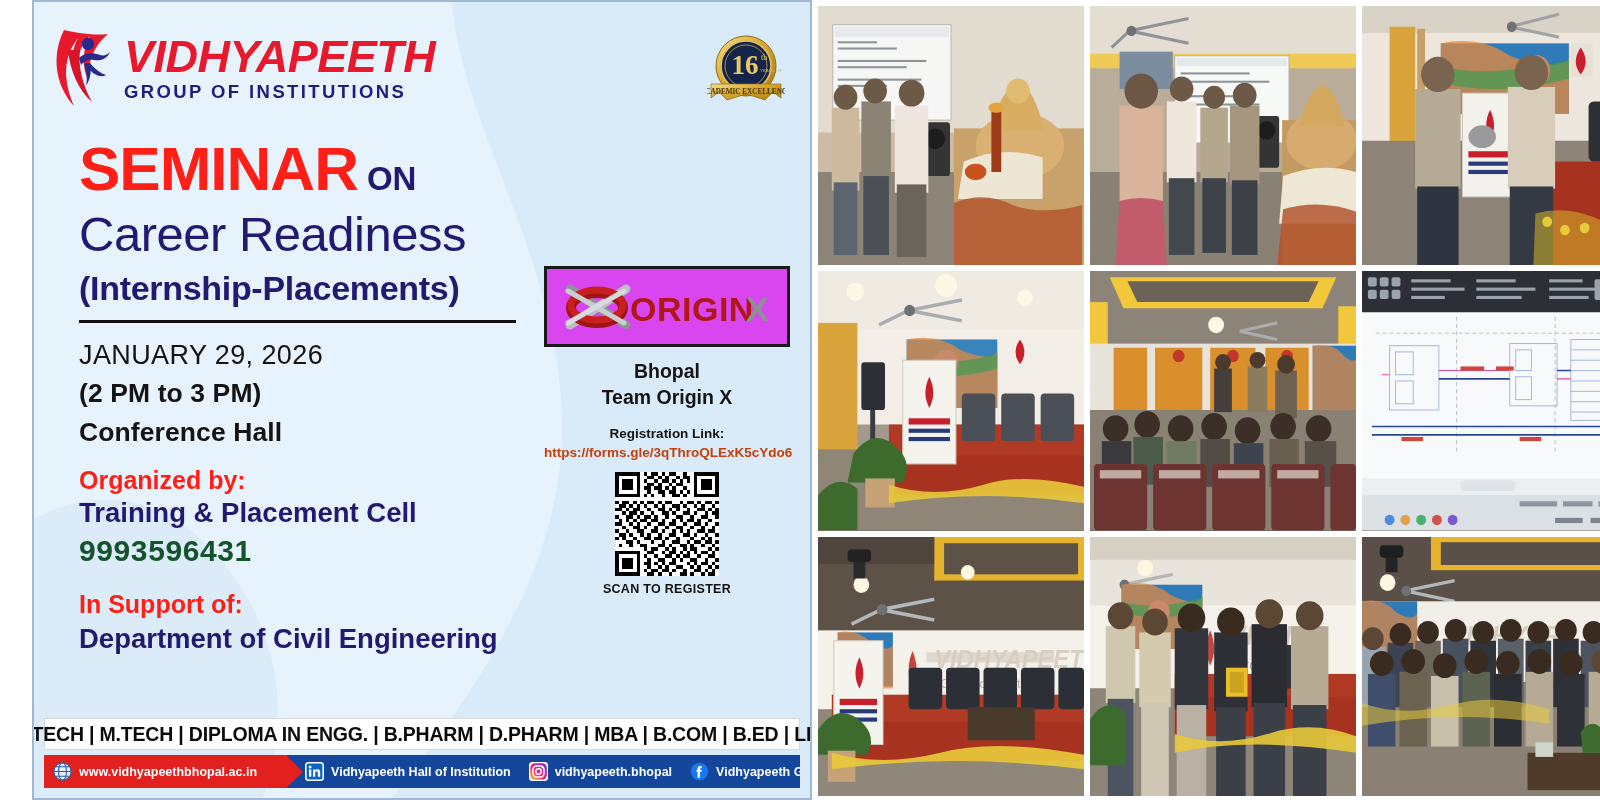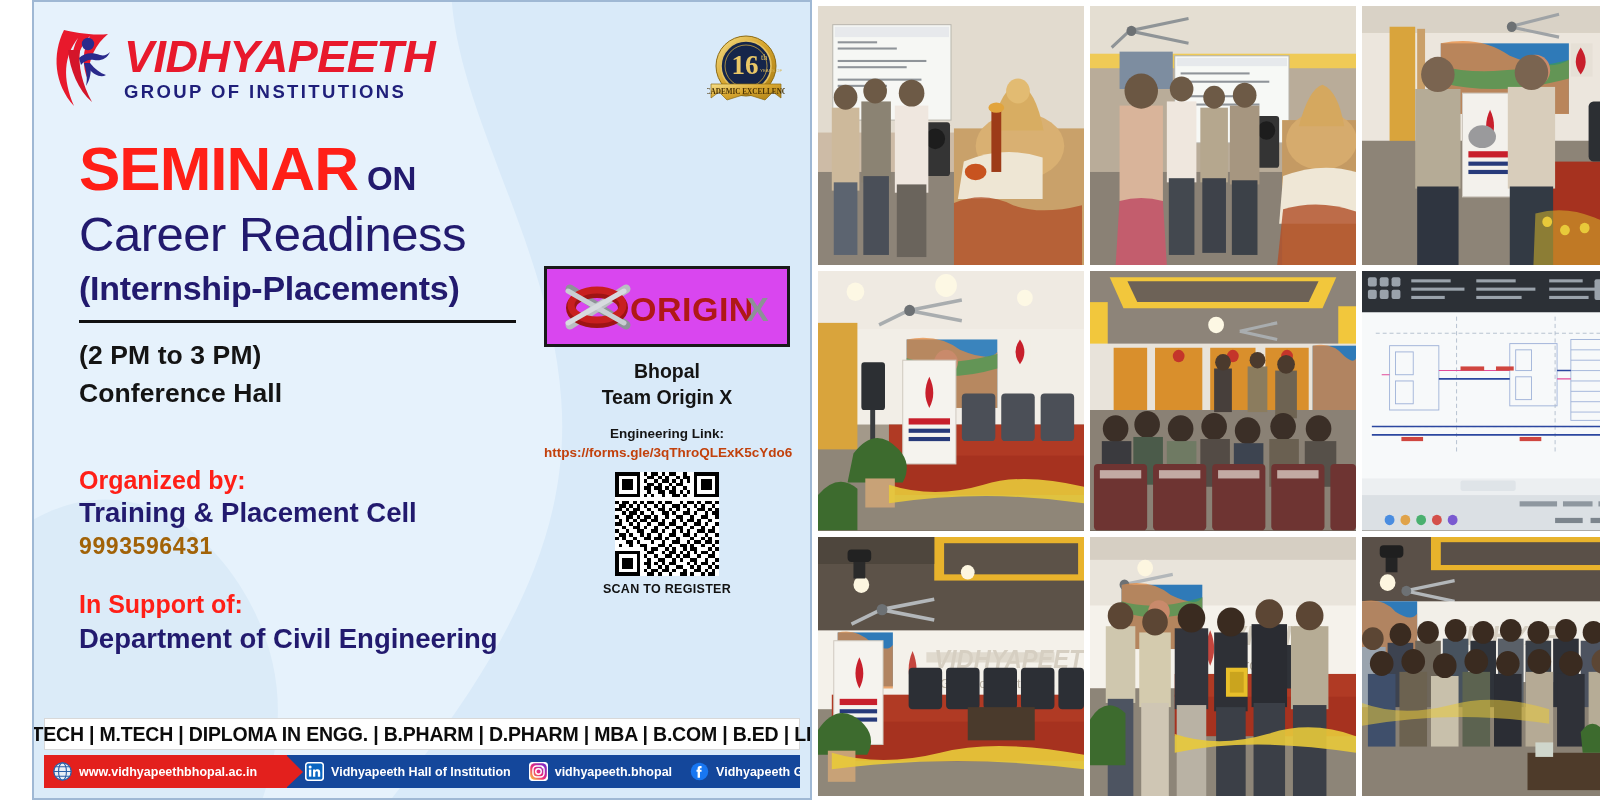--- a/index.html
+++ b/index.html
@@ -51,21 +51,21 @@
   .h-sub { font-size:34px; font-weight:bold; color:#221a6e; line-height:1.2; margin-top:4px; white-space:nowrap; letter-spacing:-0.3px;}
   .rule { width:437px; height:3px; background:#111111; margin-top:11px; }
 
   .when { margin-top:13px; }
   .when div { font-size:26.5px; font-weight:bold; color:#141414; line-height:1.44; letter-spacing:0.1px;}
   .when .date { font-weight:normal; font-size:27px; letter-spacing:0.4px;}
 
   .orgblock { position:absolute; left:45px; top:462px; }
   .org-label { font-size:25px; font-weight:bold; color:#ff1f17; line-height:1.28; }
   .org-value { font-size:27.5px; font-weight:bold; color:#221a6e; line-height:1.25; }
-  .org-phone { font-size:23px; font-weight:bold; color:#a16207; line-height:1.4; letter-spacing:0.6px;}
+  .org-phone { font-size:30px; font-weight:bold; color:#14532d; line-height:1.4; letter-spacing:0.6px;}
 
   .supblock { position:absolute; left:45px; top:586px; }
   .sup-label { font-size:25px; font-weight:bold; color:#ff1f17; line-height:1.3; }
   .sup-value { font-size:27.5px; font-weight:bold; color:#221a6e; line-height:1.3; }
 
   
   .origin-wrap { position:absolute; left:510px; top:264px; width:246px; text-align:center; }
   .origin-card {
     width:246px; height:81px; background:#d946ef; border:3px solid #1a1a1a;
     display:flex; align-items:center; justify-content:center; overflow:hidden;
@@ -177,20 +177,21 @@
 
       <div class="headline">
         <div class="h-seminar">
           <span class="w1">SEMINAR</span><span class="w2">ON</span>
         </div>
         <div class="h-title">Career Readiness</div>
         <div class="h-sub">(Internship-Placements)</div>
         <div class="rule"></div>
 
         <div class="when">
+          <div class="date">JANUARY 29, 2026</div>
           <div>(2 PM to 3 PM)</div>
           <div>Conference Hall</div>
         </div>
       </div>
 
       <div class="orgblock">
         <div class="org-label">Organized by:</div>
         <div class="org-value">Training &amp; Placement Cell</div>
         <div class="org-phone">9993596431</div>
       </div>
@@ -212,21 +213,21 @@
               <path d="M16,52 L72,20" stroke="#d7dbdf" stroke-width="5" stroke-linecap="round"></path>
             </g>
             <text x="78" y="50" font-family="Liberation Sans, sans-serif" font-size="34" font-weight="bold" fill="#b01818" letter-spacing="0.5">ORIGIN</text>
             <text x="194" y="50" font-family="Liberation Sans, sans-serif" font-size="34" font-weight="bold" fill="#8c9196">X</text>
           </svg>
         </div>
         <div class="team-name">
           <div>Bhopal</div>
           <div>Team Origin X</div>
         </div>
-        <div class="reg-label">Engineering Link:</div>
+        <div class="reg-label">Registration Link:</div>
         <div class="reg-link">https://forms.gle/3qThroQLExK5cYdo6</div>
 
         <div class="qr-box">
           <svg viewBox="0 0 29 29" width="104" height="104" shape-rendering="crispEdges">
             <rect width="29" height="29" fill="#ffffff"></rect>
             <g fill="#000000">
               <path d="M0,0h7v7h-7z M1,1v5h5v-5z"></path>
                 <rect x="2" y="2" width="3" height="3"></rect>
               <path d="M22,0h7v7h-7z M23,1v5h5v-5z"></path>
                 <rect x="24" y="2" width="3" height="3"></rect>

